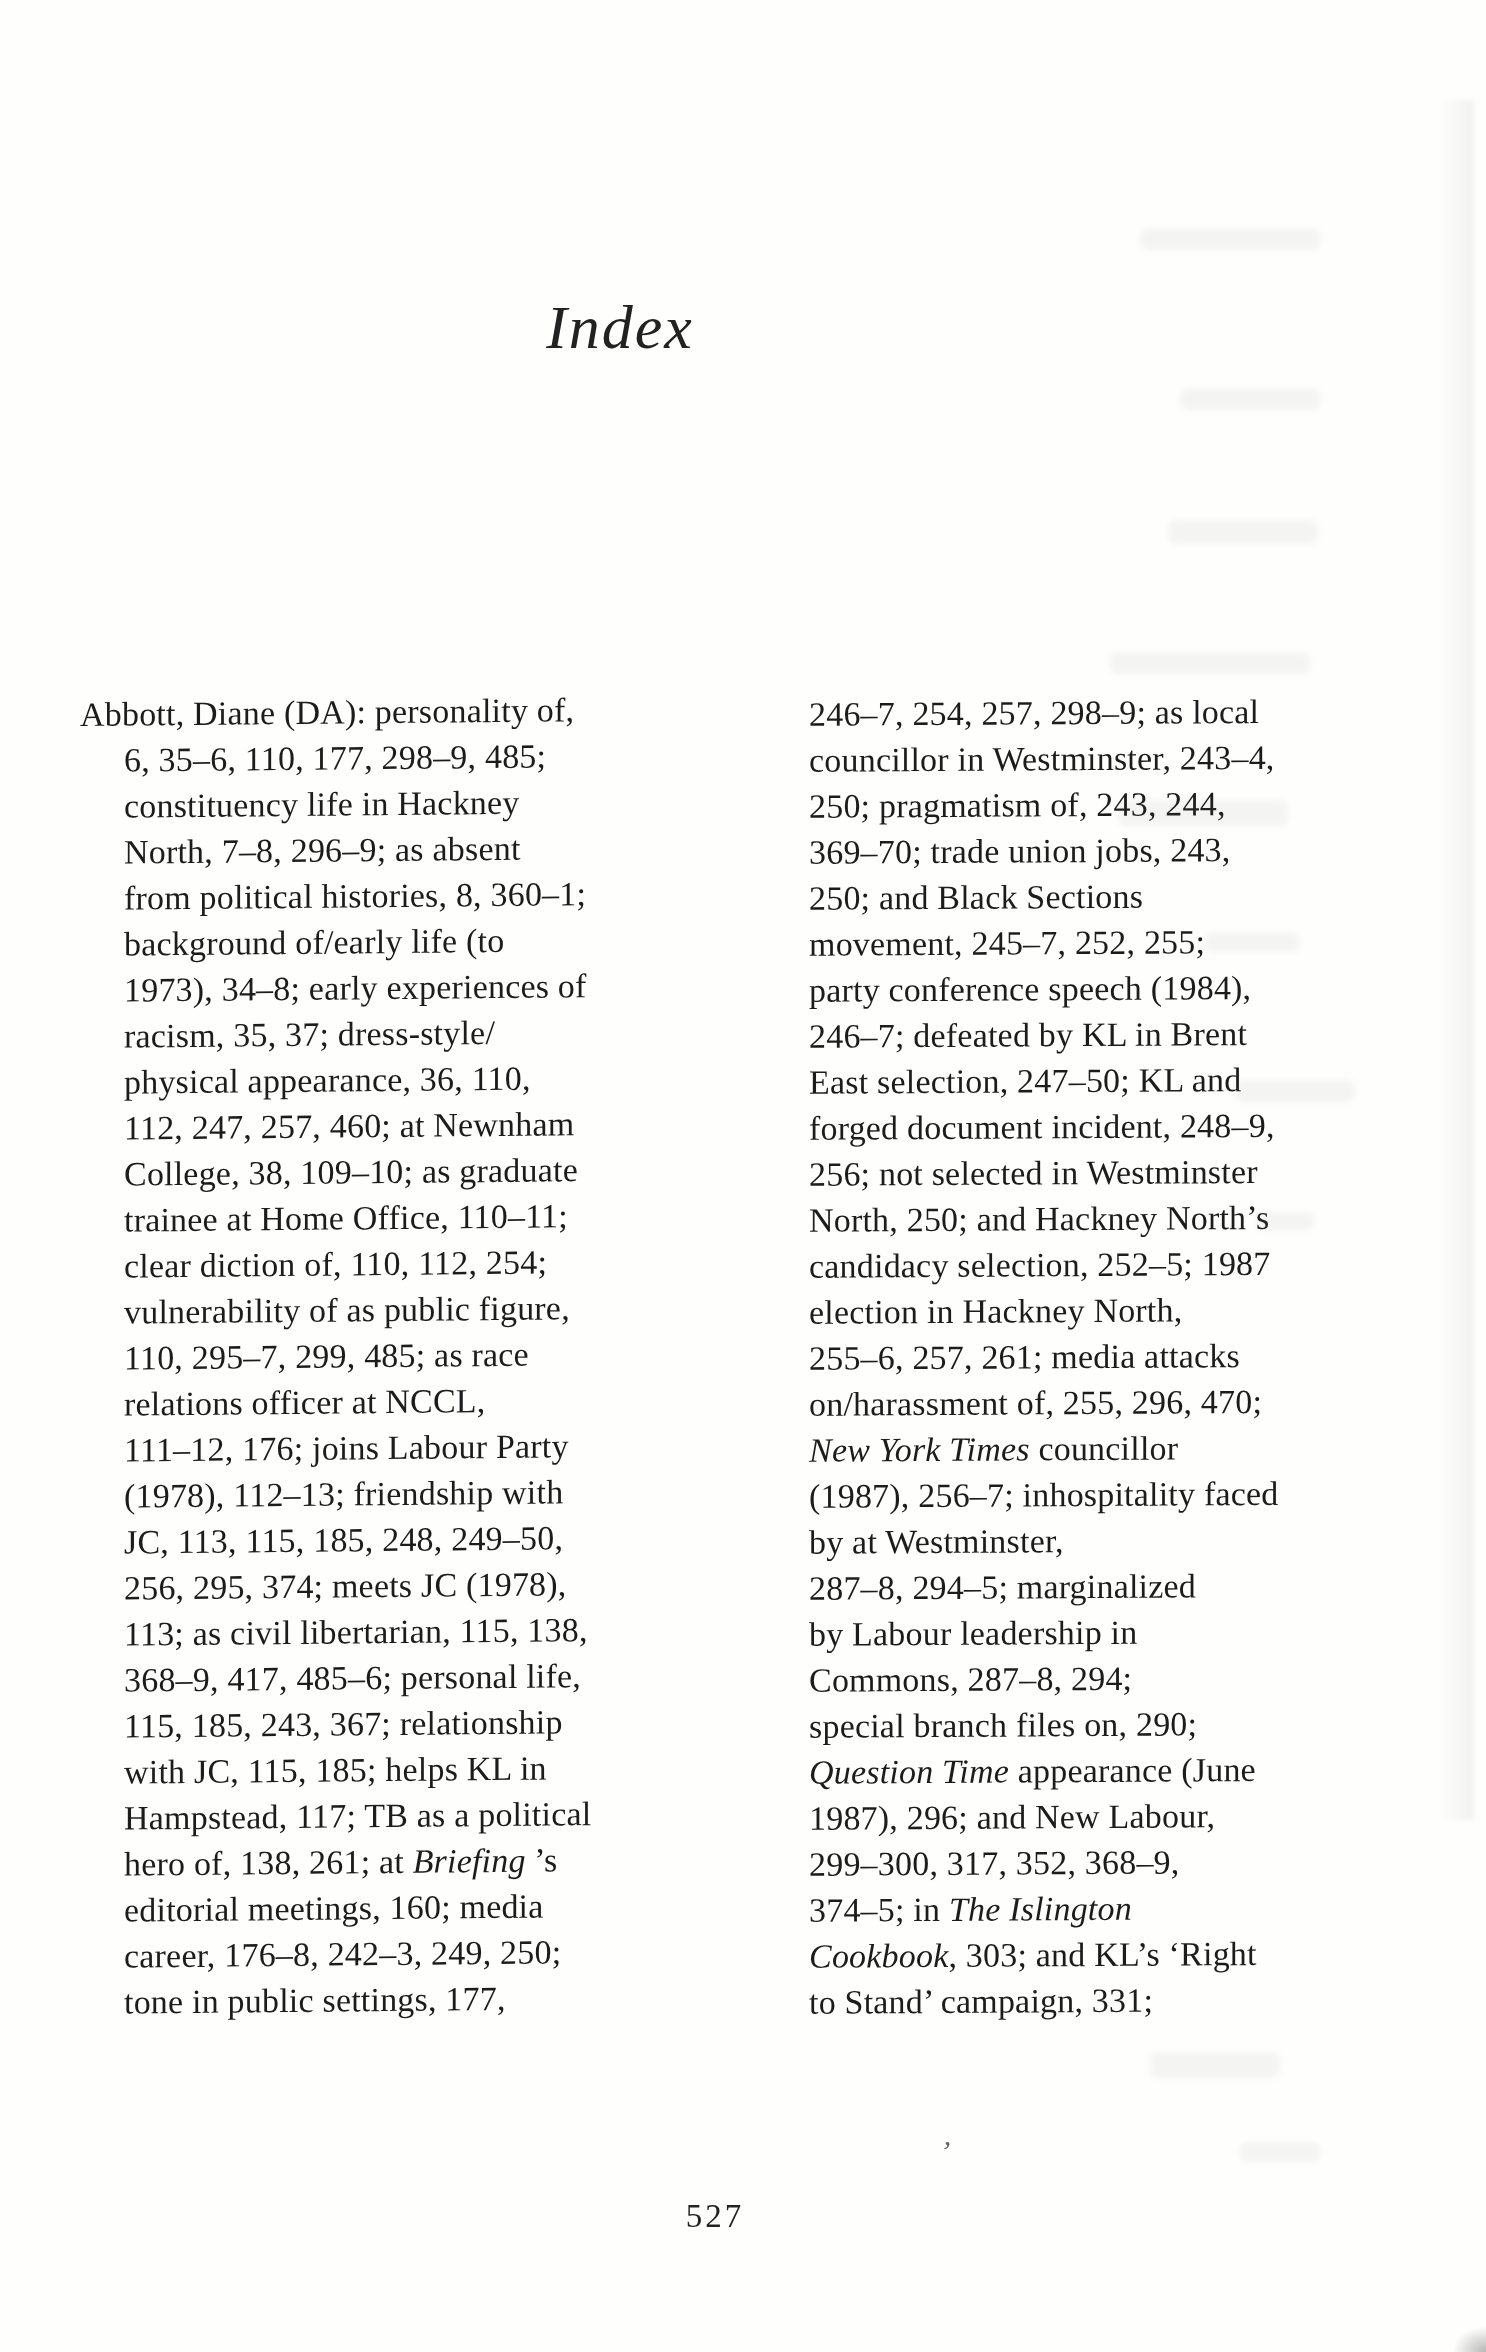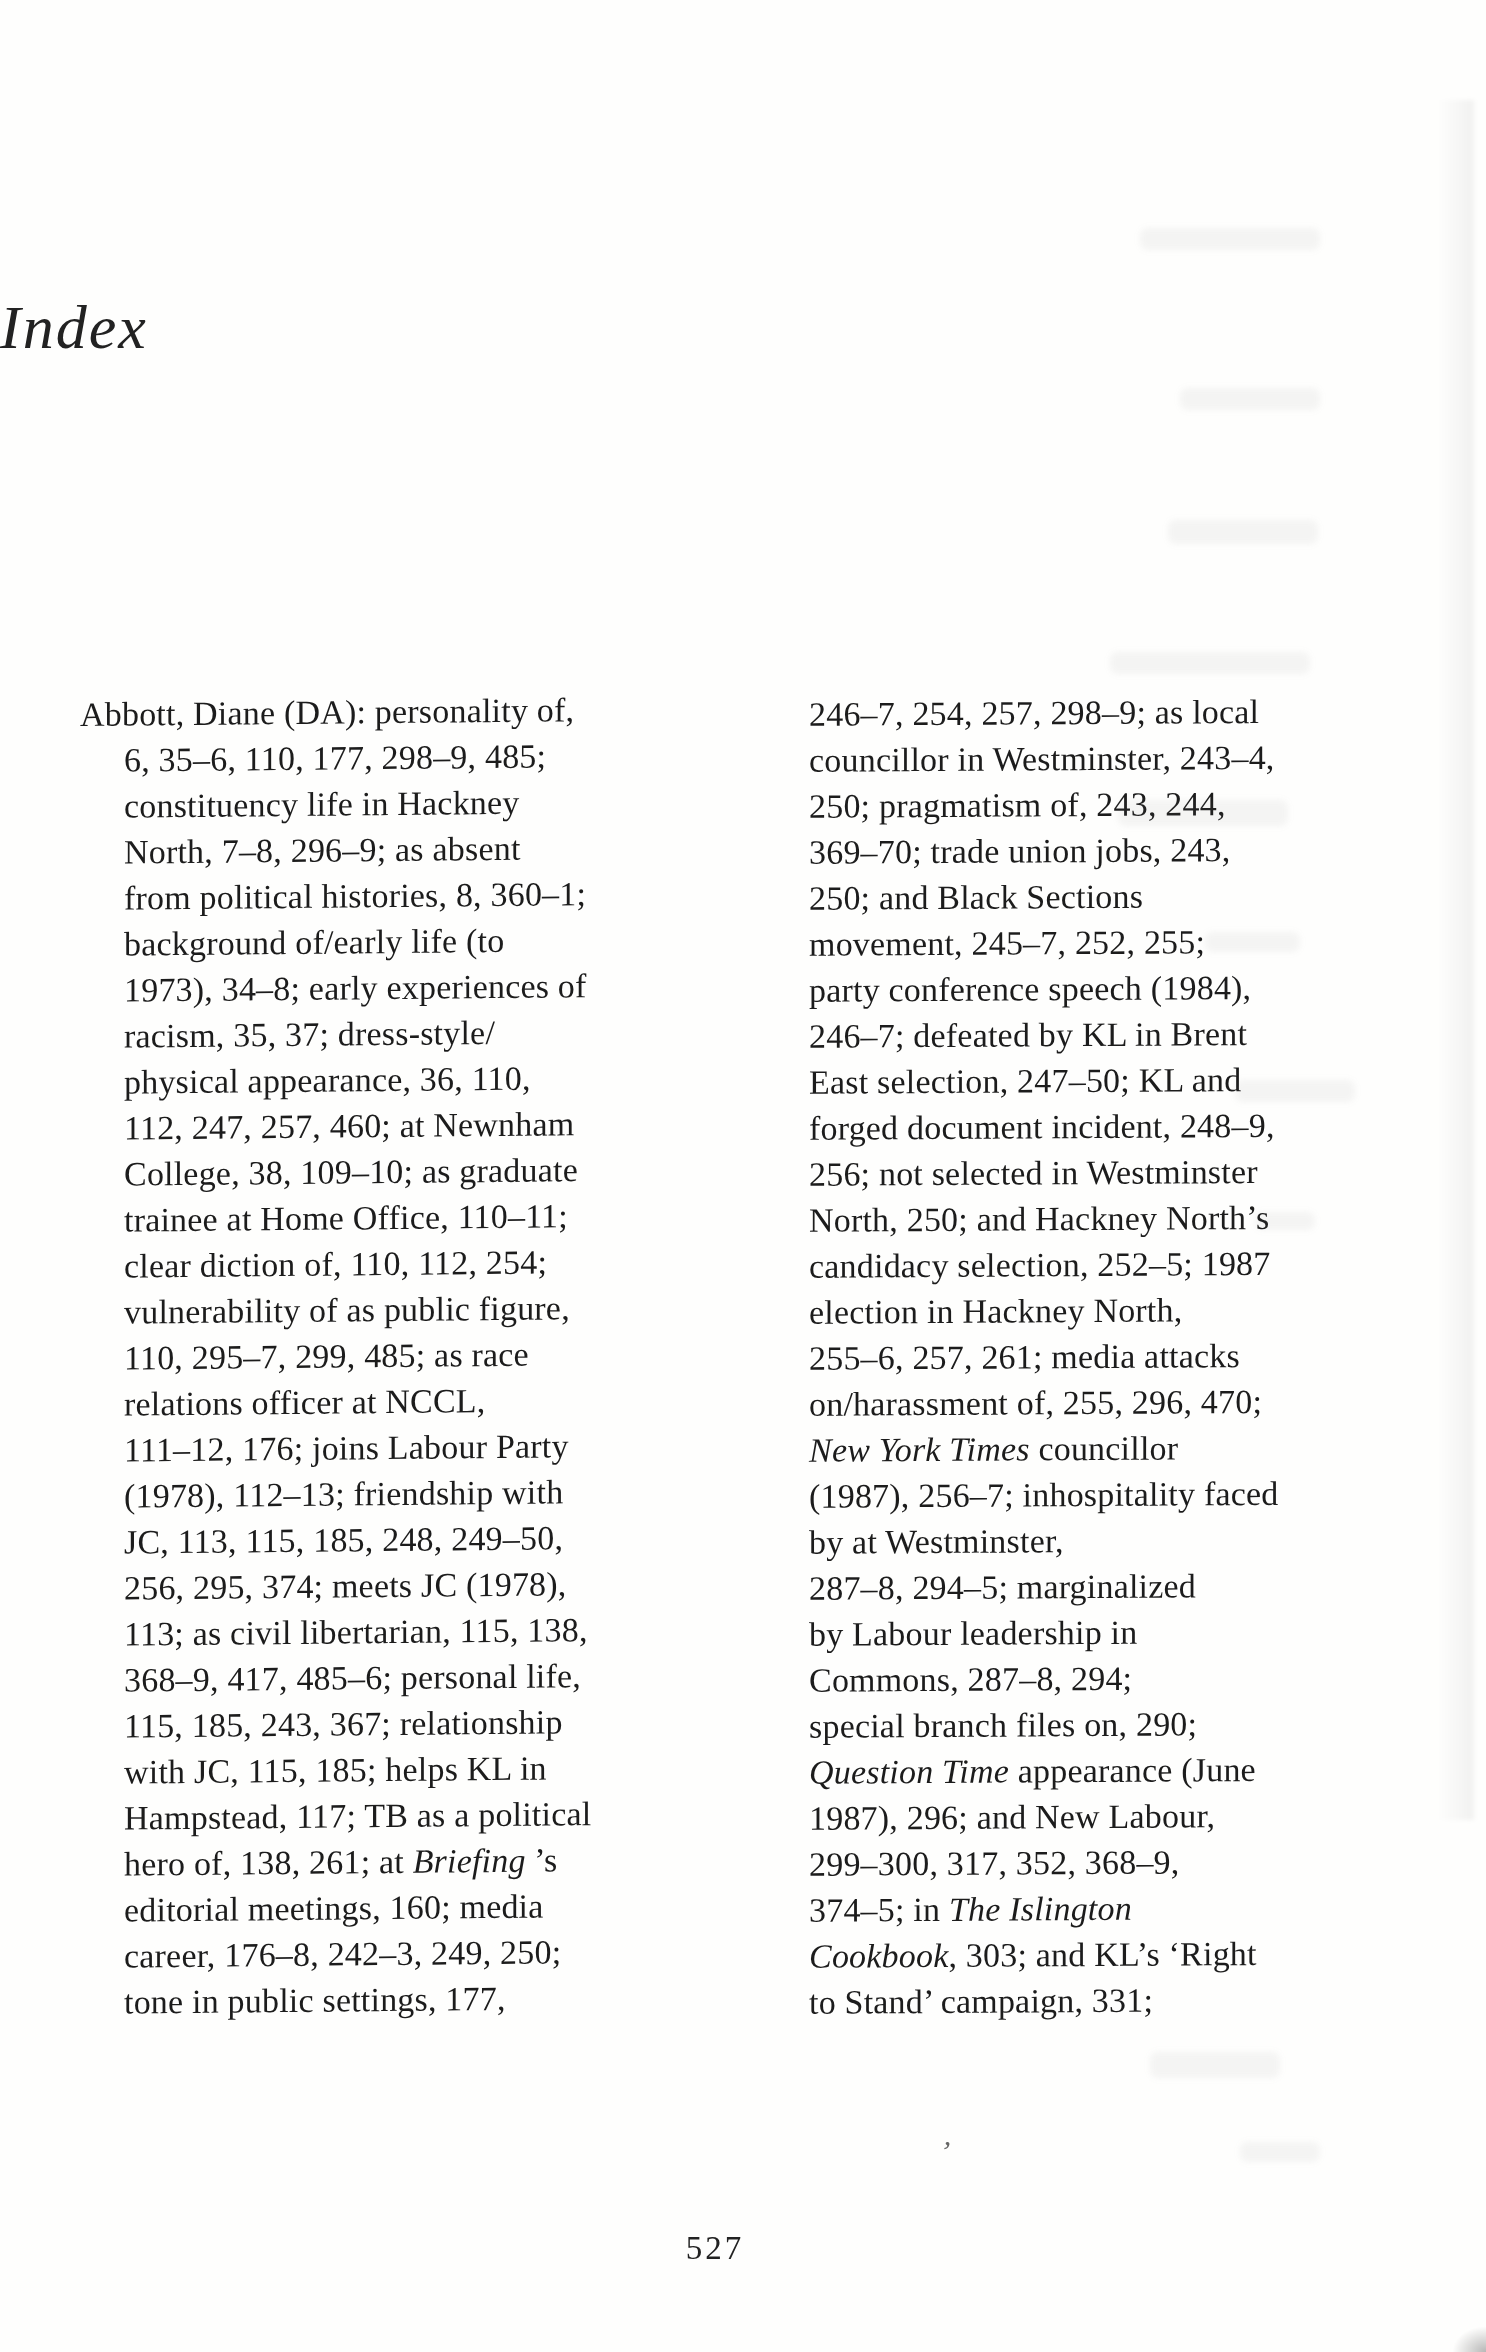--- a/index.html
+++ b/index.html
@@ -11,20 +11,21 @@
     overflow: hidden;
     font-family: "Liberation Serif", "DejaVu Serif", serif;
     color: #1c1c1c;
   }
   .title {
     position: absolute;
     top: 292px;
     left: 0;
     width: 1240px;
     margin: 0;
+    text-align: center;
     font-style: italic;
     font-weight: normal;
     font-size: 62px;
     letter-spacing: 2px;
     color: #222;
   }
   .col {
     position: absolute;
     top: 692px;
     font-size: 34px;
@@ -39,21 +40,20 @@
   .it { font-style: italic; }
   .page-number {
     position: absolute;
     top: 2198px;
     left: 0;
     width: 1430px;
     text-align: center;
     font-size: 33px;
     letter-spacing: 3px;
     color: #222;
-    margin-top: 32px;
   }
   
   .edge-shadow {
     position: absolute;
     left: 1438px; top: 100px;
     width: 36px; height: 1720px;
     background: linear-gradient(to right, rgba(0,0,0,0.0), rgba(0,0,0,0.05));
     filter: blur(2px);
   }
   .ghost {

